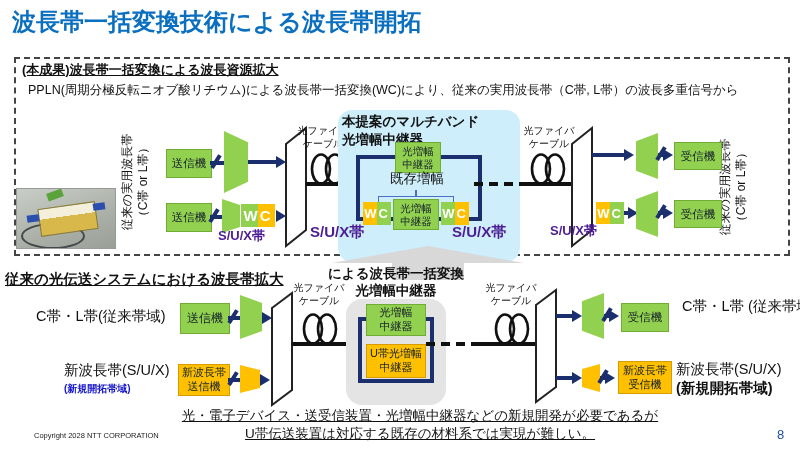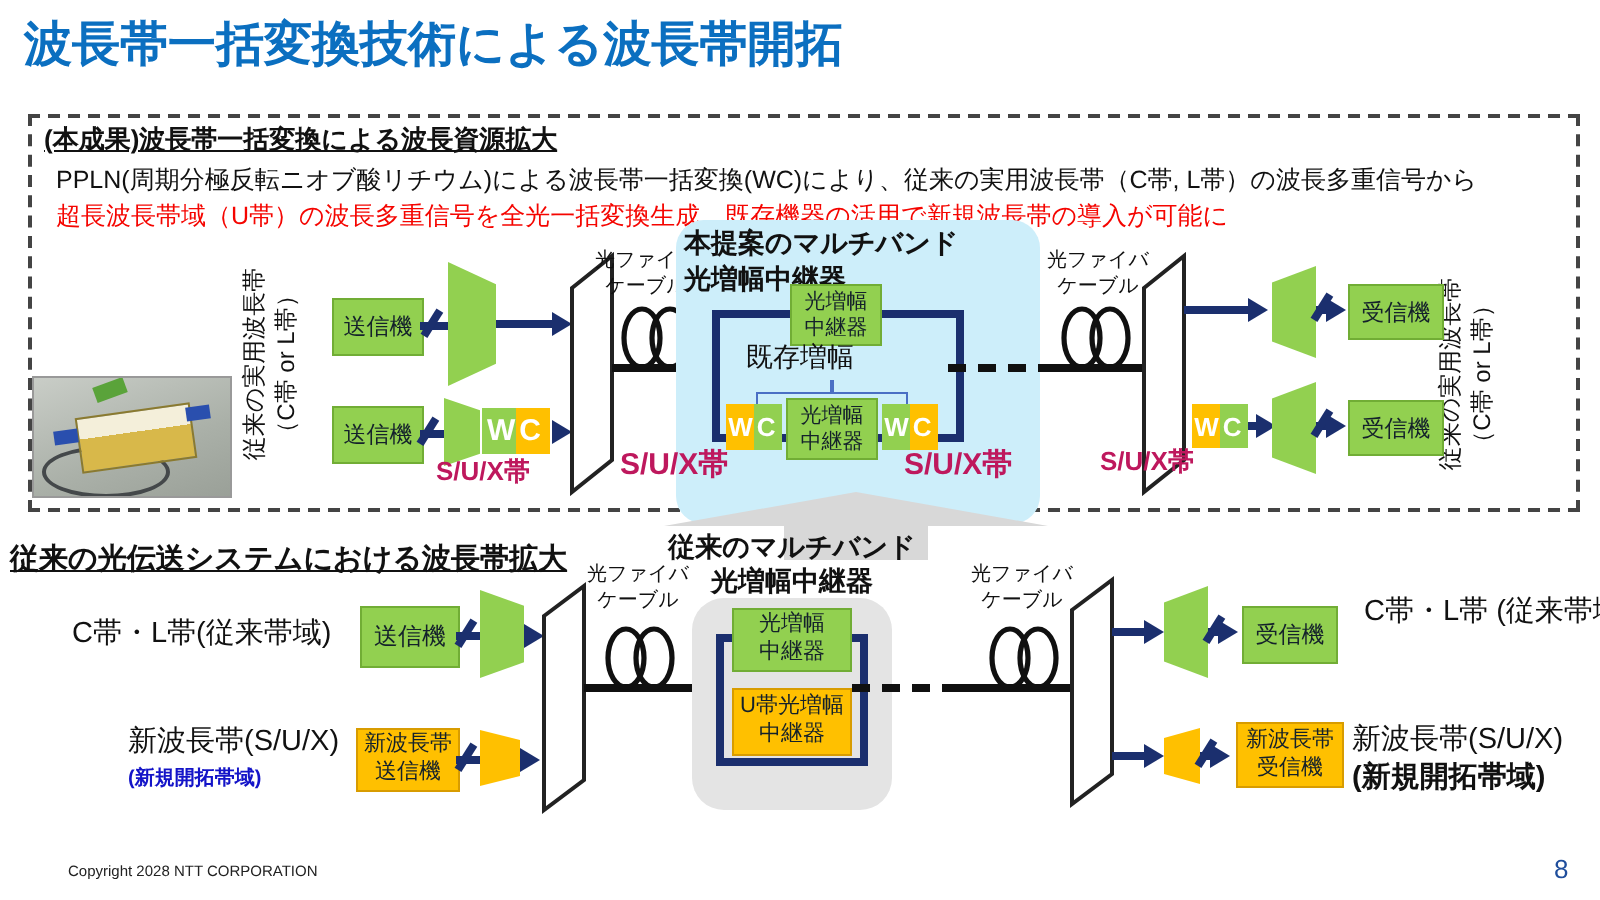--- a/index.html
+++ b/index.html
@@ -28,21 +28,21 @@
   .trap-l{background:#92d050;clip-path:polygon(0 0,100% 18%,100% 82%,0 100%);}
   .trap-r{background:#92d050;clip-path:polygon(0 18%,100% 0,100% 100%,0 82%);}
   .otrap-l{background:#ffc000;clip-path:polygon(0 0,100% 18%,100% 82%,0 100%);}
   .otrap-r{background:#ffc000;clip-path:polygon(0 18%,100% 0,100% 100%,0 82%);}
   
   .nl{height:4px;background:#1b2f6e;}
   .hl{height:3.5px;background:#101010;}
   .dl{height:3.5px;background:repeating-linear-gradient(90deg,#101010 0 9px,transparent 9px 15px);}
   .ar{width:0;height:0;border-top:6px solid transparent;border-bottom:6px solid transparent;border-left:10px solid #1b2f6e;}
   .slash{width:3.5px;height:15px;background:#1b2f6e;transform:rotate(32deg);}
-  .redlab{color:#be185d;font-weight:bold;white-space:nowrap;}
+  .redlab{color:#4c1d95;font-weight:bold;white-space:nowrap;}
   .vlab{font-size:12px;text-align:center;line-height:1.3;transform:rotate(-90deg);transform-origin:center;}
   .fiberlab{font-size:10px;line-height:1.25;text-align:center;white-space:pre-line;}
   
   .bluebox{left:338px;top:110px;width:182px;height:152px;background:#cdeefa;border-radius:14px;}
   .bb-title{left:342px;top:113px;width:174px;font-size:13.5px;font-weight:bold;text-align:left;line-height:1.35;}
   .loop{border:4px solid #1b2f6e;background:transparent;}
   .brkt{border-top:1.6px solid #4a6fc4;border-left:1.6px solid #4a6fc4;border-right:1.6px solid #4a6fc4;}
   
   .low-head{left:5px;top:270px;font-size:14.5px;font-weight:bold;text-decoration:underline;white-space:nowrap;}
   .graybox{left:346px;top:299px;width:100px;height:106px;background:#e4e4e4;border-radius:16px;}
@@ -67,21 +67,20 @@
 </head>
 <body>
 
 <div class="slide">
 
   <div class="abs title">波長帯一括変換技術による波長帯開拓</div>
 
   <div class="abs resultbox"></div>
   <div class="abs res-l1">PPLN(周期分極反転ニオブ酸リチウム)による波長帯一括変換(WC)により、従来の実用波長帯（C帯, L帯）の波長多重信号から</div>
   <div class="abs res-head">(本成果)波長帯一括変換による波長資源拡大</div>
-  <div class="abs res-l2">超長波長帯域（U帯）の波長多重信号を全光一括変換生成、既存機器の活用で新規波長帯の導入が可能に</div>
 
   <div class="abs photo">
     <div class="leaf"></div>
     <div class="fib"></div>
     <div class="gold"></div>
     <div class="conn1"></div>
     <div class="conn2"></div>
   </div>
 
   <div class="abs vlab ml" style="left:63px;top:164px;width:150px;height:36px;">従来の実用波長帯
@@ -117,21 +116,21 @@
   </svg>
 
   <div class="abs bluebox"></div>
   <div class="abs grayarrow-head"></div>
   <div class="abs grayarrow-stem"></div>
   <div class="abs bb-title ml">本提案のマルチバンド
 光増幅中継器</div>
   <div class="abs loop" style="left:356px;top:155px;width:118px;height:58px;"></div>
   <div class="abs gbox ml" style="left:395px;top:142px;width:44px;height:29px;font-size:10.5px;line-height:1.2;">光増幅
 中継器</div>
-  <div class="abs" style="left:358px;top:170px;width:84px;font-size:13.5px;text-align:center;">既存増幅</div>
+  <div class="abs" style="left:375px;top:170px;width:84px;font-size:13.5px;text-align:center;">既存増幅</div>
   <div class="abs" style="left:415px;top:190px;width:1.6px;height:7px;background:#4a6fc4;"></div>
   <div class="abs brkt" style="left:378px;top:196px;width:74px;height:6px;"></div>
   <div class="abs wc wc-og" style="left:363px;top:202px;width:28px;height:23px;font-size:13px;">WC</div>
   <div class="abs gbox ml" style="left:393px;top:199px;width:44px;height:29px;font-size:10.5px;line-height:1.2;">光増幅
 中継器</div>
   <div class="abs wc wc-go" style="left:441px;top:202px;width:28px;height:23px;font-size:13px;">WC</div>
   <div class="abs redlab" style="left:310px;top:223px;font-size:15px;">S/U/X帯</div>
   <div class="abs redlab" style="left:452px;top:223px;font-size:15px;">S/U/X帯</div>
 
   <div class="abs dl" style="left:474px;top:182px;width:54px;"></div>
@@ -188,21 +187,21 @@
 
   <div class="abs fiberlab" style="left:292px;top:282px;width:54px;">光ファイバ
 ケーブル</div>
   <div class="abs hl" style="left:292px;top:342px;width:66px;"></div>
   <svg class="abs" style="left:298px;top:313px;" width="46" height="34" viewBox="0 0 46 34">
     <ellipse cx="15" cy="16" rx="9" ry="14.5" fill="none" stroke="#101010" stroke-width="2.6"></ellipse>
     <ellipse cx="29" cy="16" rx="9" ry="14.5" fill="none" stroke="#101010" stroke-width="2.6"></ellipse>
   </svg>
 
   <div class="abs graybox"></div>
-  <div class="abs conv-title ml">従来のマルチバンド
+  <div class="abs conv-title ml">による波長帯一括変換
 光増幅中継器</div>
   <div class="abs loop" style="left:358px;top:317px;width:68px;height:58px;"></div>
   <div class="abs gbox ml" style="left:366px;top:304px;width:58px;height:30px;font-size:11px;line-height:1.25;">光増幅
 中継器</div>
   <div class="abs obox ml" style="left:366px;top:344px;width:58px;height:32px;font-size:11px;line-height:1.25;">U帯光増幅
 中継器</div>
 
   <div class="abs dl" style="left:426px;top:342px;width:54px;"></div>
   <div class="abs hl" style="left:480px;top:342px;width:58px;"></div>
   <div class="abs fiberlab" style="left:484px;top:282px;width:54px;">光ファイバ
@@ -230,17 +229,21 @@
   <div class="abs ar" style="left:572px;top:372px;"></div>
   <div class="abs otrap-r" style="left:582px;top:364px;width:18px;height:28px;"></div>
   <div class="abs nl" style="left:600px;top:376px;width:8px;"></div>
   <div class="abs slash" style="left:601px;top:369px;"></div>
   <div class="abs ar" style="left:605px;top:372px;"></div>
   <div class="abs obox ml" style="left:618px;top:361px;width:52px;height:31px;font-size:11px;line-height:1.25;">新波長帯
 受信機</div>
   <div class="abs bandlab" style="left:676px;top:360px;">新波長帯(S/U/X)</div>
   <div class="abs bandlab" style="left:676px;top:379px;font-weight:bold;">(新規開拓帯域)</div>
 
+  <div class="abs concl">
+    <span>光・電子デバイス・送受信装置・光増幅中継器などの新規開発が必要であるが</span><br>
+    <span>U帯伝送装置は対応する既存の材料系では実現が難しい。</span>
+  </div>
 
   <div class="abs copyright">Copyright 2028 NTT CORPORATION</div>
   <div class="abs pagenum">8</div>
 
 </div>
 
 </body></html>

